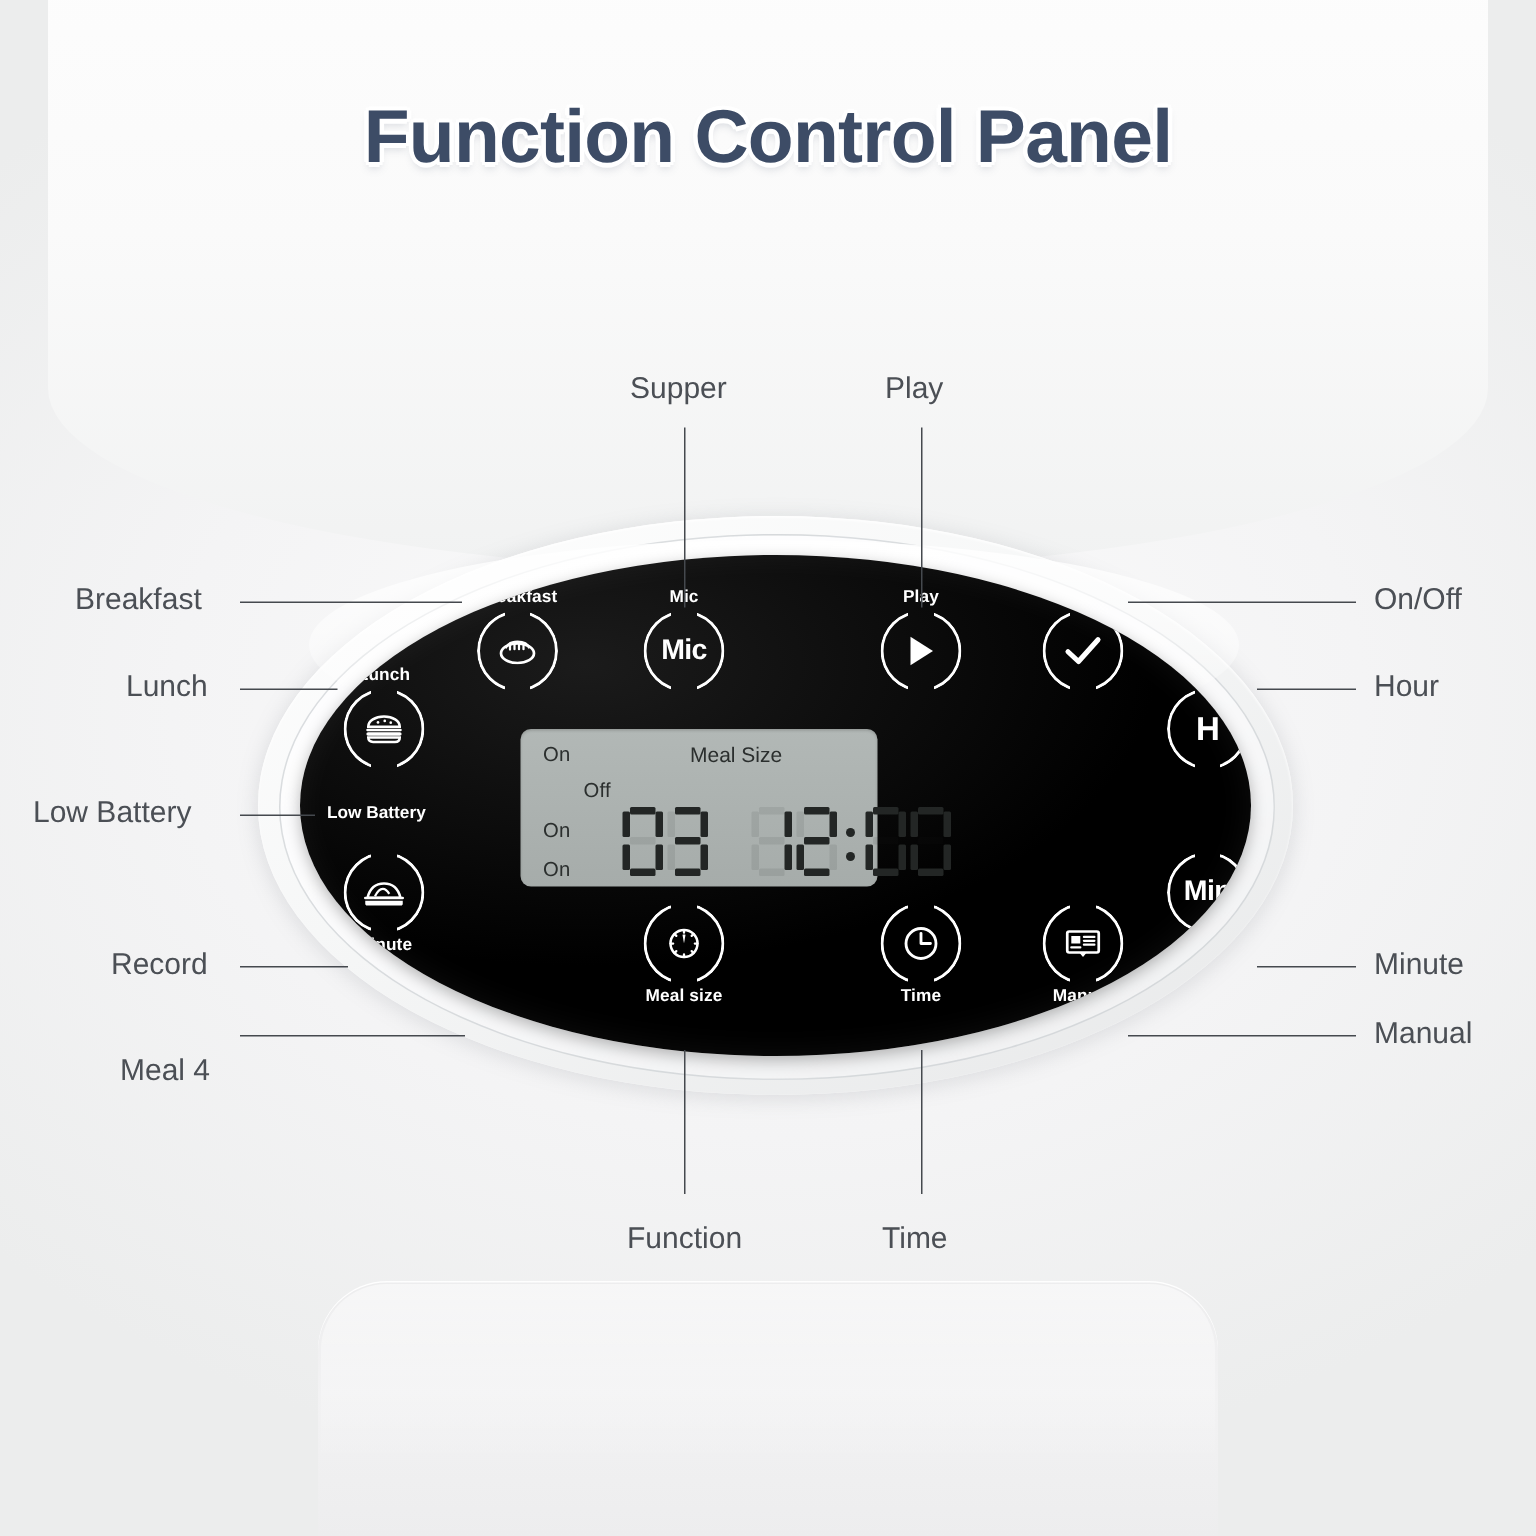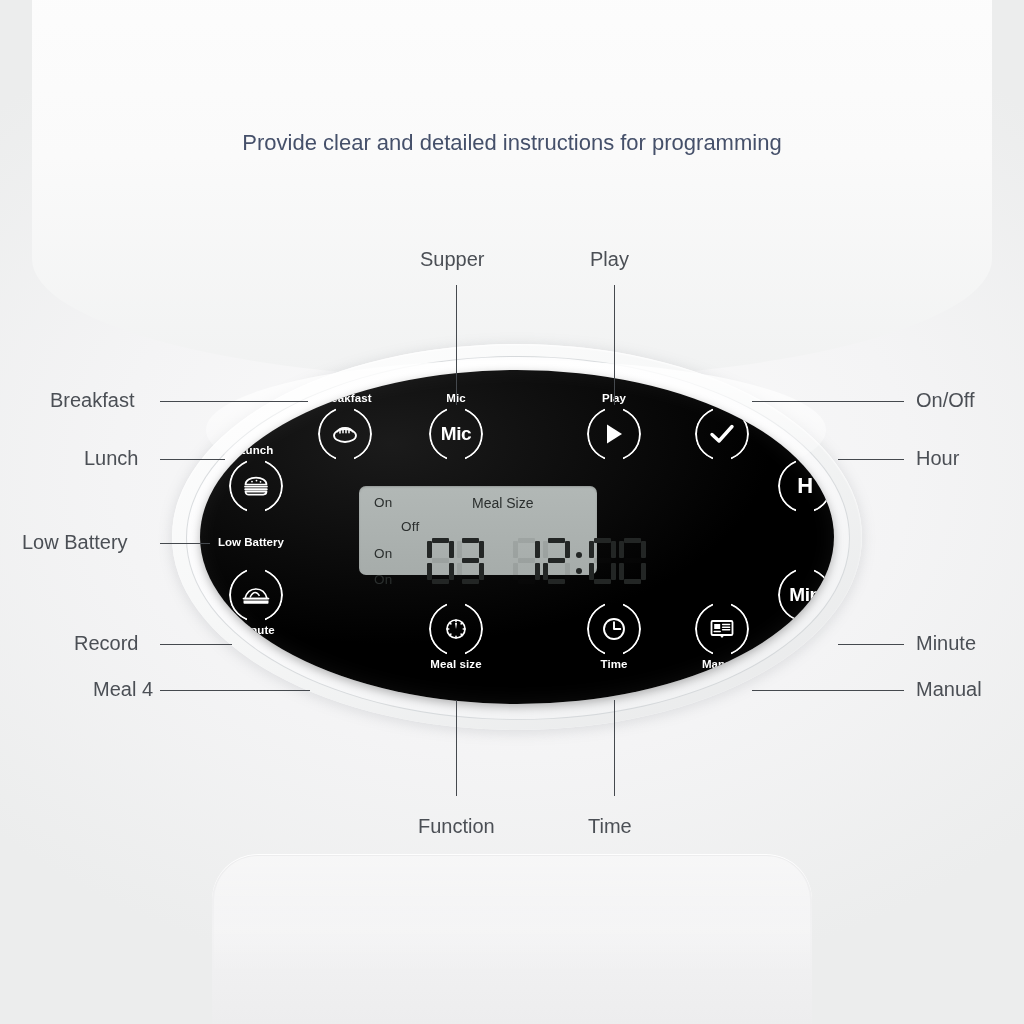--- a/index.html
+++ b/index.html
@@ -102,25 +102,24 @@
     box-shadow: inset 0 0 22px rgba(255,255,255,.06), 0 3px 10px rgba(0,0,0,.28);
     overflow: hidden;
   }
 
   
   .lcd {
     position: absolute;
     left: 147px;
     top: 116px;
     width: 238px;
-    height: 89px;
+    height: 105px;
     border-radius: 7px;
     background: linear-gradient(180deg, #b2b8b6 0%, #acb2b0 50%, #a6acaa 100%);
     box-shadow: inset 0 1px 2px rgba(0,0,0,.18);
-    margin-left: 12px;
   }
   .lcd-state {
     position: absolute;
     color: #2b2f2e;
     font-size: 13.5px;
     font-family: "Liberation Sans", sans-serif;
     letter-spacing: .2px;
   }
   .st-on1  { left: 15px; top: 9px; }
   .st-off  { left: 42px; top: 33px; }
@@ -274,21 +273,21 @@
   .leader.v { width: 1.3px; }
 </style>
 </head>
 <body>
 
 <div id="stage">
 
   <div class="device-top"></div>
   <div class="device-bottom"></div>
 
-  <div class="subtitle">Provide clear and detailed instructions for programming</div>
+  <div class="title">Function Control Panel</div>
 
   <div class="bezel-outer"></div>
   <div class="bezel-ring"></div>
   <div class="bezel-hl"></div>
 
   <div class="panel">
 
     <div class="lcd">
       <div class="lcd-state st-on1">On</div>
       <div class="lcd-state st-off">Off</div>
@@ -507,21 +506,21 @@
 
   <div class="anno" style="left:84px; top:447px;">Lunch</div>
   <div class="leader h" style="left:160px; top:459px; width:65px;"></div>
 
   <div class="anno" style="left:22px; top:531px;">Low Battery</div>
   <div class="leader h" style="left:160px; top:543px; width:50px;"></div>
 
   <div class="anno" style="left:74px; top:632px;">Record</div>
   <div class="leader h" style="left:160px; top:644px; width:72px;"></div>
 
-  <div class="anno" style="left:80px; top:678px;margin-left:13px;">Meal 4</div>
+  <div class="anno" style="left:80px; top:703px;">Meal 4</div>
   <div class="leader h" style="left:160px; top:690px; width:150px;"></div>
 
   <div class="anno" style="left:916px; top:389px;">On/Off</div>
   <div class="leader h" style="left:752px; top:401px; width:152px;"></div>
 
   <div class="anno" style="left:916px; top:447px;">Hour</div>
   <div class="leader h" style="left:838px; top:459px; width:66px;"></div>
 
   <div class="anno" style="left:916px; top:632px;">Minute</div>
   <div class="leader h" style="left:838px; top:644px; width:66px;"></div>

